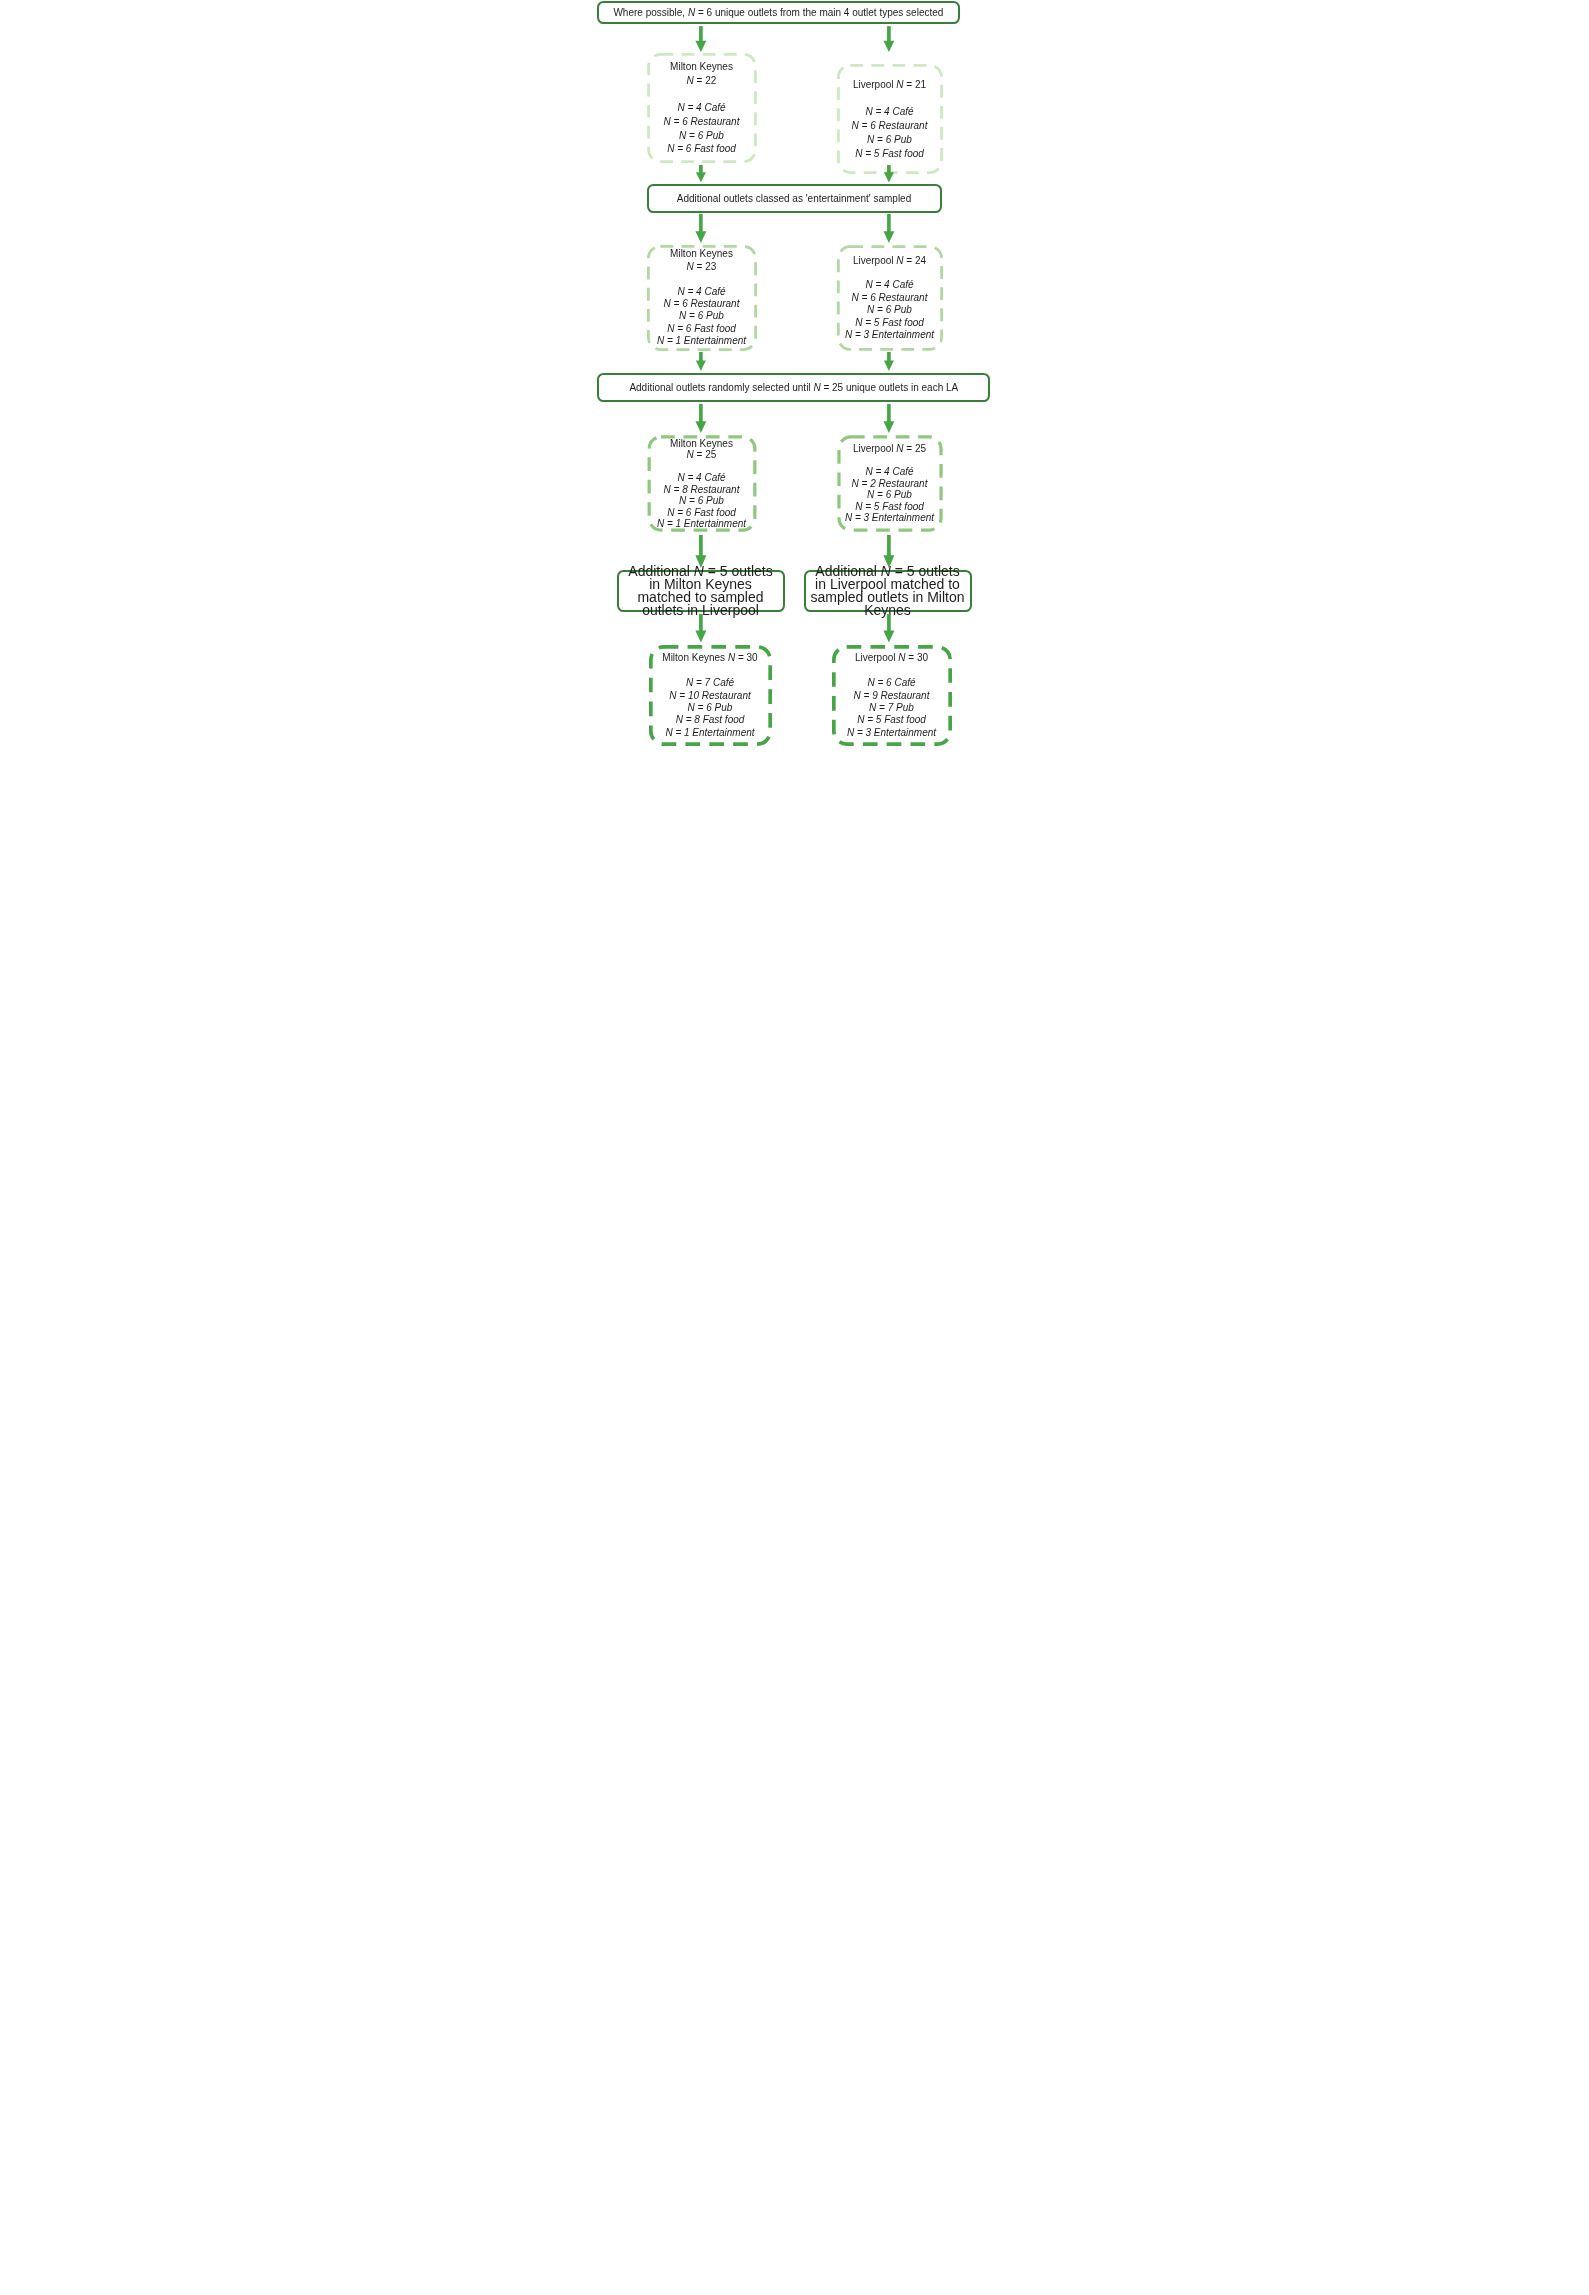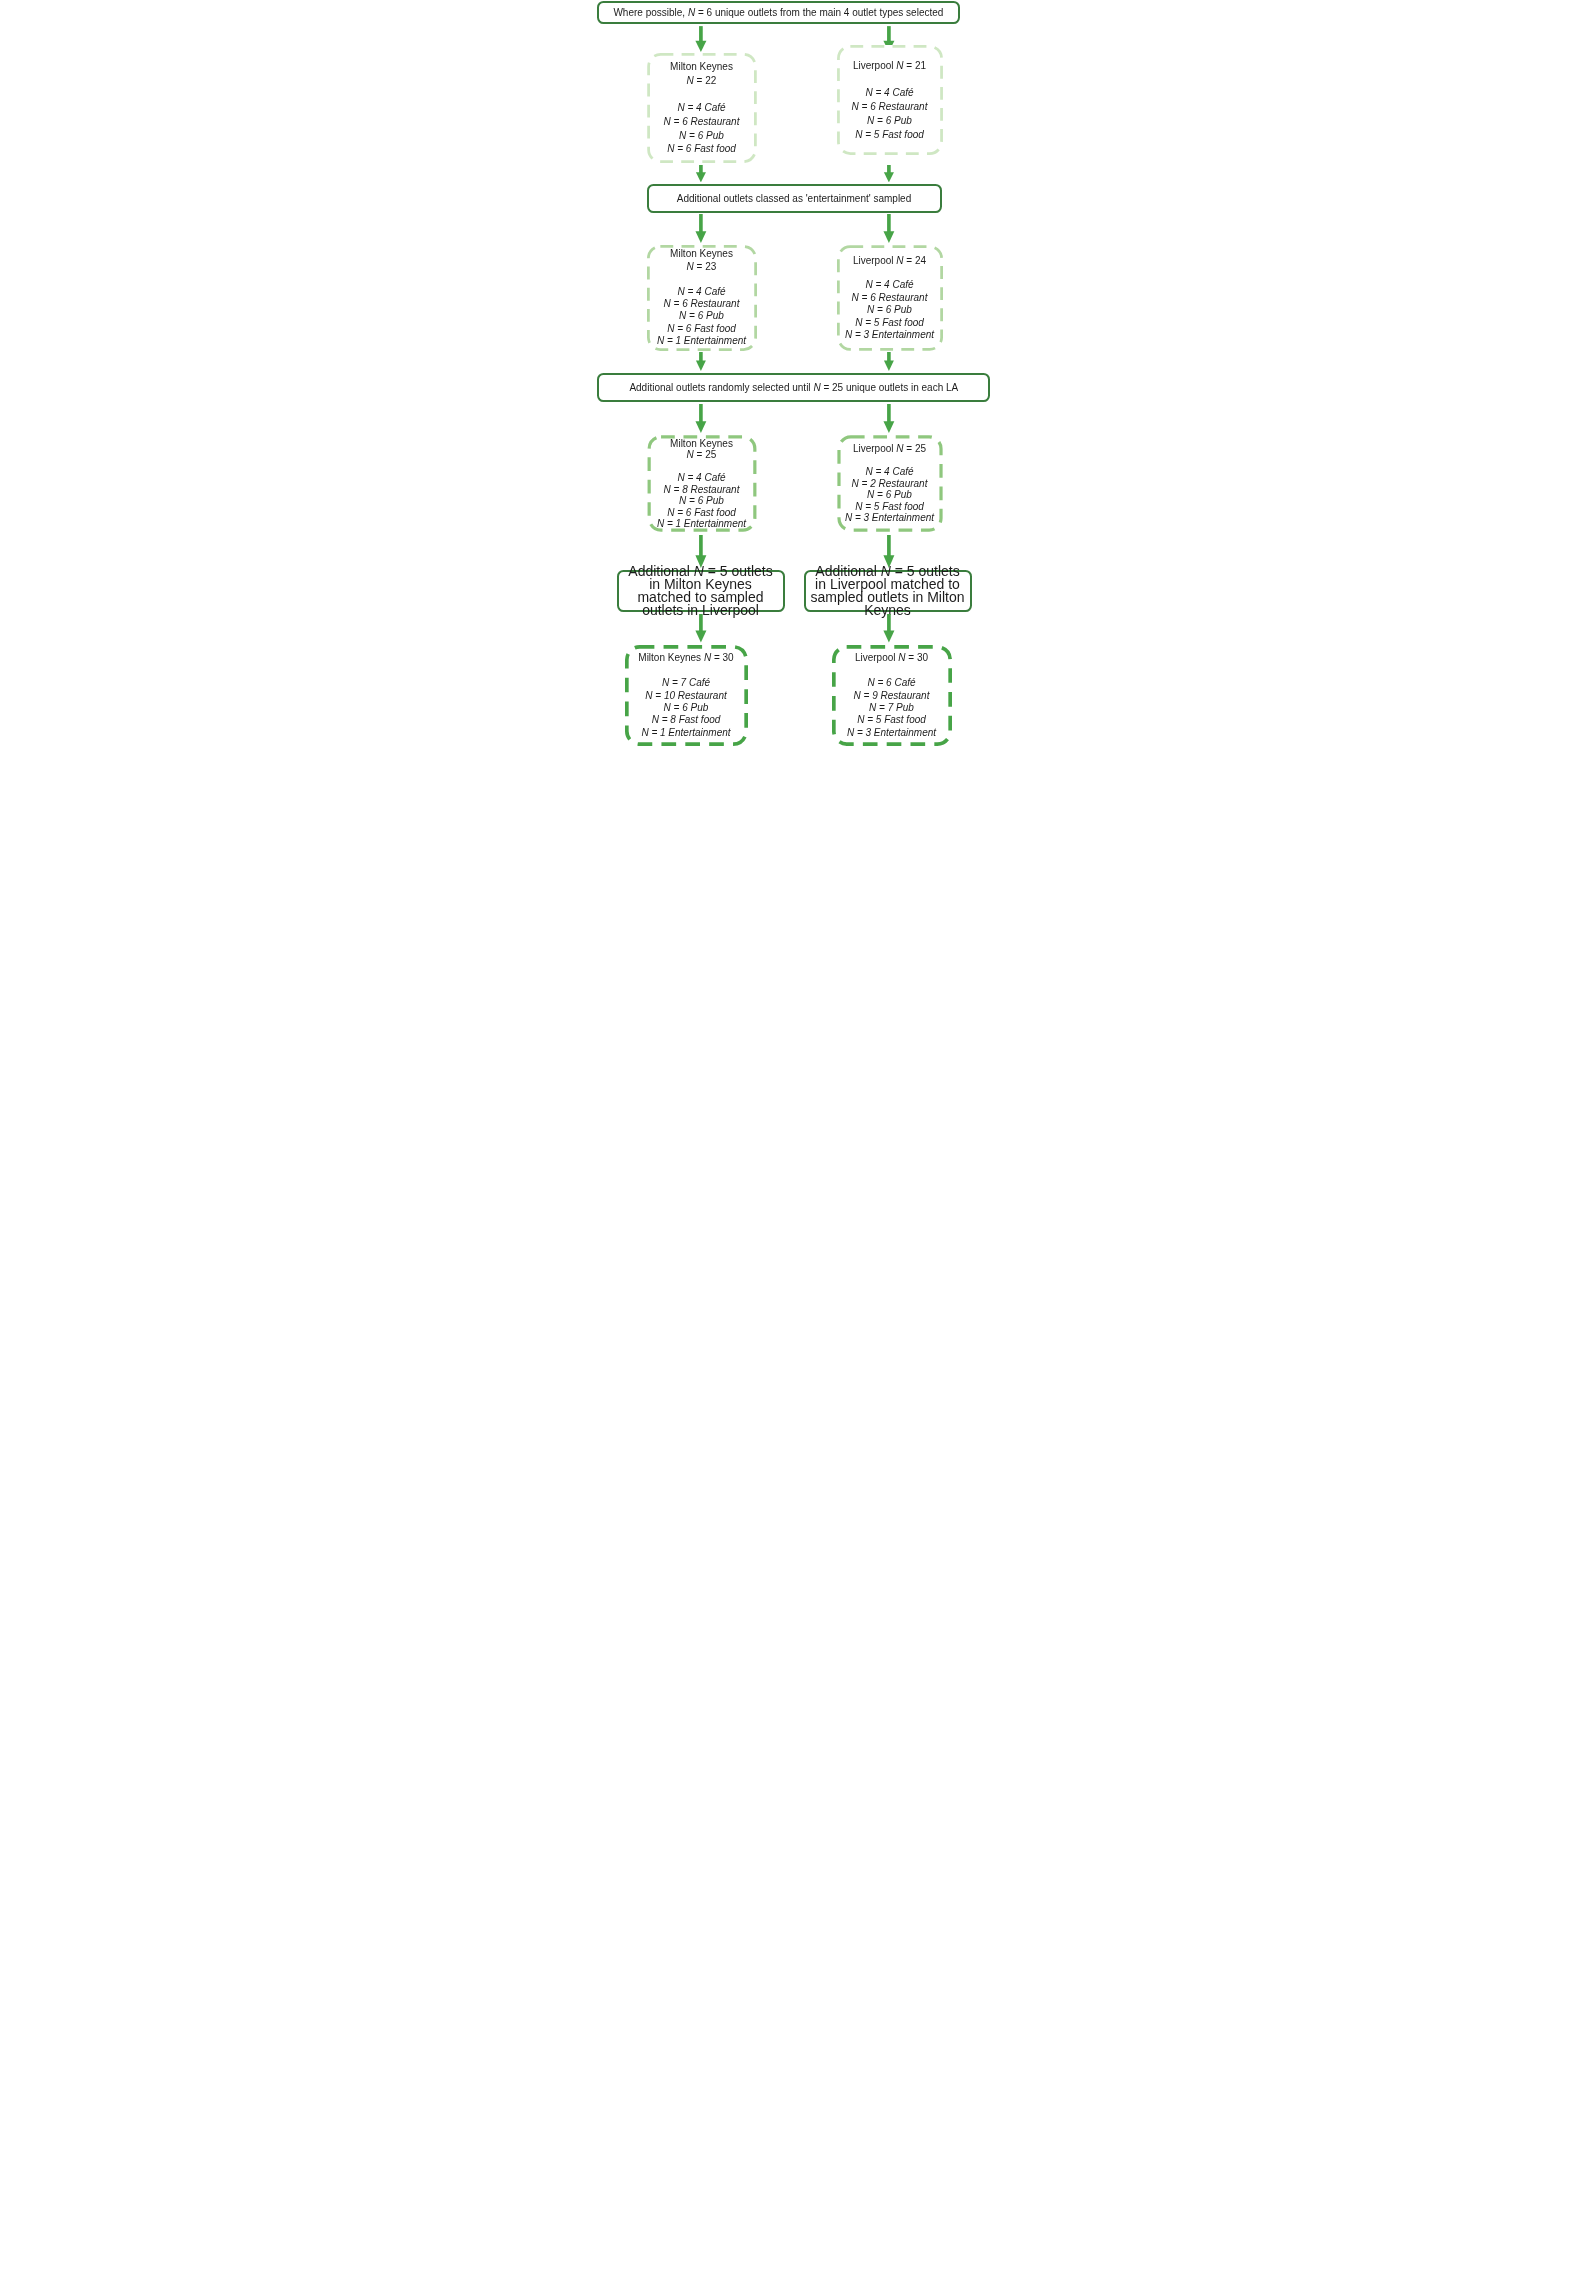--- a/index.html
+++ b/index.html
@@ -57,21 +57,21 @@
       <div class="line">Milton Keynes</div>
       <div class="line"><i>N</i> = 22</div>
       <div class="gap"></div>
       <div class="line item">N = 4 Café</div>
       <div class="line item">N = 6 Restaurant</div>
       <div class="line item">N = 6 Pub</div>
       <div class="line item">N = 6 Fast food</div>
     </div>
   </div>
 
-  <div class="abs dash-box r1" style="left:241px;top:45px;width:106px;height:110px">
+  <div class="abs dash-box r1" style="left:241px;top:64px;width:106px;height:110px">
     <svg class="edge" width="106" height="110" viewBox="0 0 231 240">
       <rect x="3" y="3" width="225" height="234" rx="26" fill="none" stroke-width="6" stroke-dasharray="28 18" stroke="#cfe7c3"></rect>
     </svg>
     <div class="content">
       <div class="line">Liverpool <i>N</i> = 21</div>
       <div class="gap"></div>
       <div class="line item">N = 4 Café</div>
       <div class="line item">N = 6 Restaurant</div>
       <div class="line item">N = 6 Pub</div>
       <div class="line item">N = 5 Fast food</div>
@@ -226,21 +226,21 @@
         <polygon points="3,36 27,36 15,62" fill="#47a447"></polygon>
       </svg>
   </div>
   <div class="abs arrow" style="left:286px;top:614px">
     <svg width="13.8" height="28.5" viewBox="0 0 30 62">
         <rect x="11" y="0" width="8" height="38" fill="#47a447"></rect>
         <polygon points="3,36 27,36 15,62" fill="#47a447"></polygon>
       </svg>
   </div>
 
-  <div class="abs dash-box r4" style="left:29px;top:645px;width:123px;height:101px">
+  <div class="abs dash-box r4" style="left:53px;top:645px;width:123px;height:101px">
     <svg class="edge" width="123" height="101" viewBox="0 0 268 220">
       <rect x="4" y="4" width="260" height="212" rx="28" fill="none" stroke-width="8" stroke-dasharray="32 20" stroke="#47a447"></rect>
     </svg>
     <div class="content">
       <div class="line">Milton Keynes <i>N</i> = 30</div>
       <div class="gap"></div>
       <div class="line item">N = 7 Café</div>
       <div class="line item">N = 10 Restaurant</div>
       <div class="line item">N = 6 Pub</div>
       <div class="line item">N = 8 Fast food</div>

